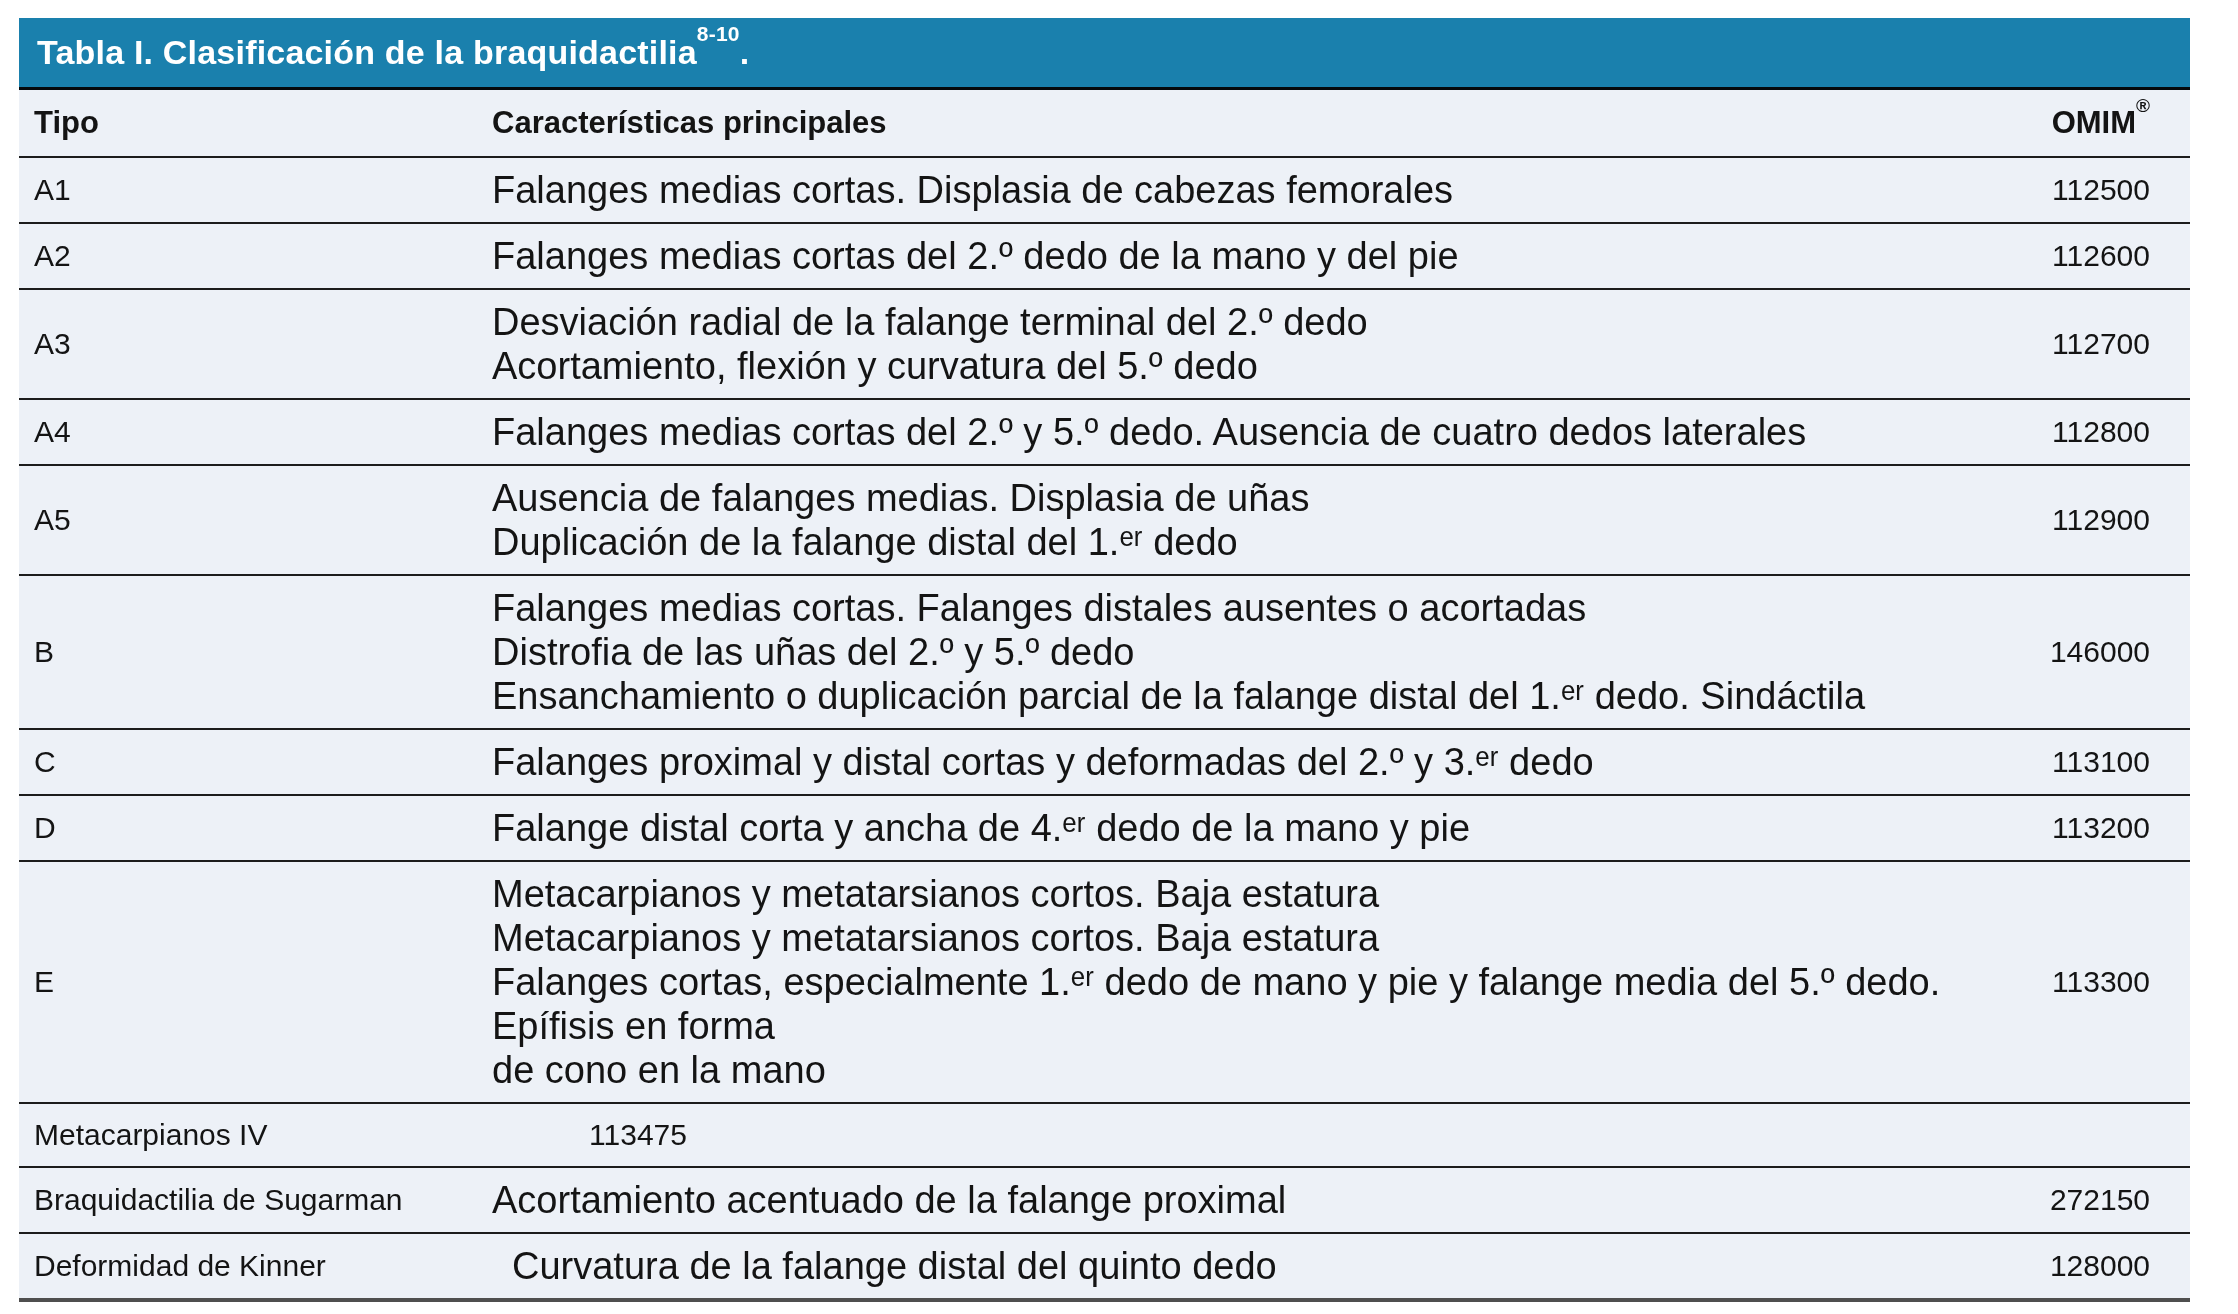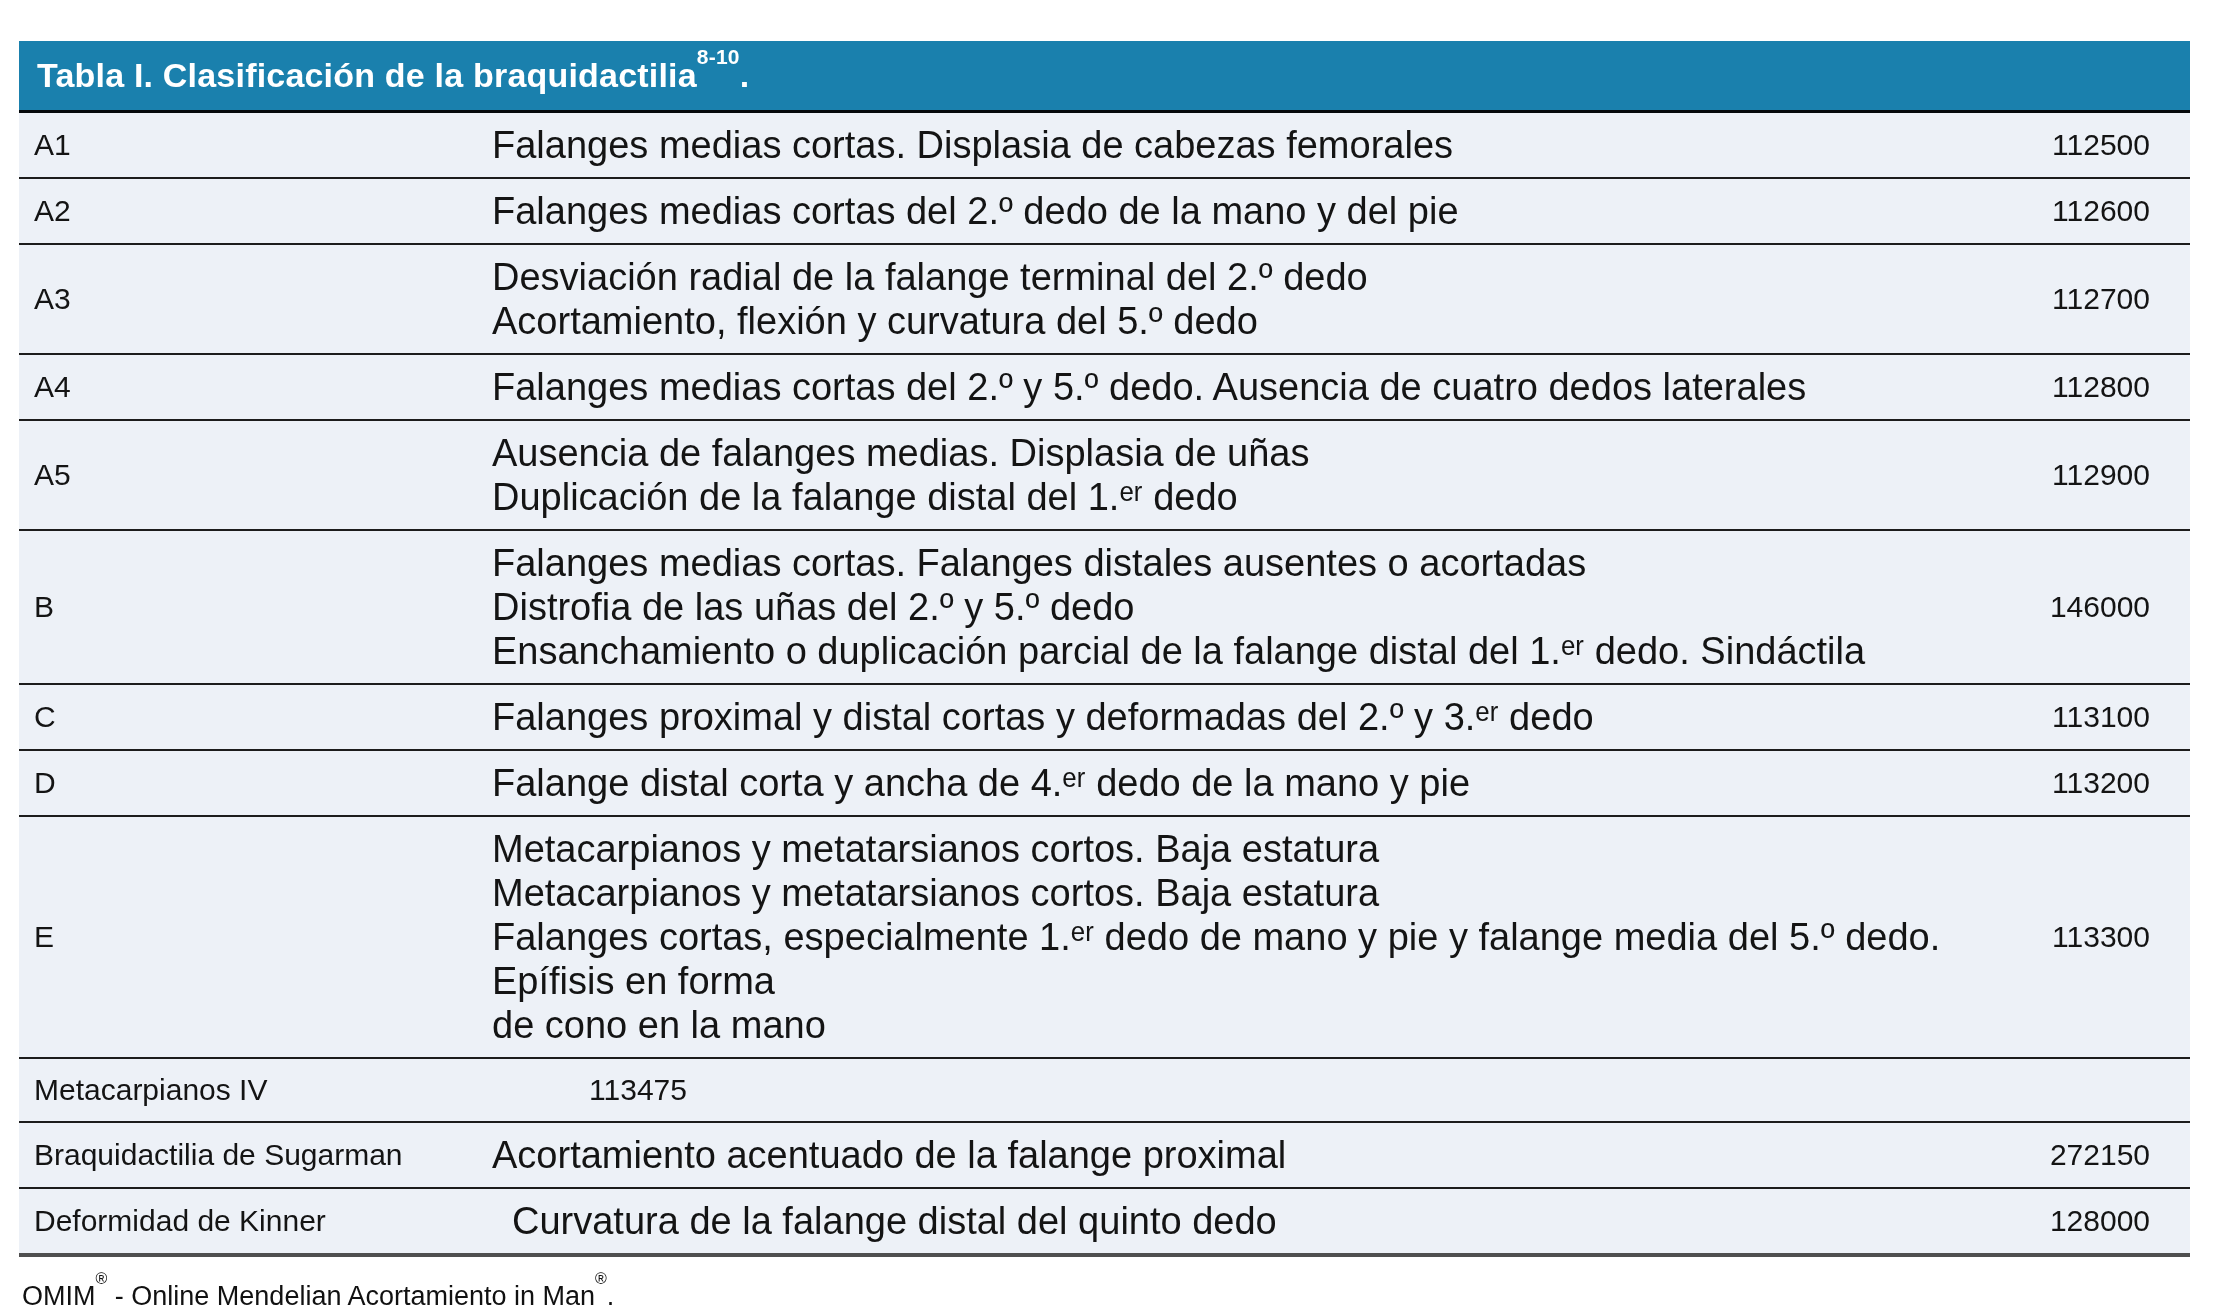--- a/index.html
+++ b/index.html
@@ -14,21 +14,20 @@
 
   .title-bar {
     background:#1a80ad;
     border-bottom:3px solid #05090c;
     min-height:72px;
     display:flex; align-items:center;
     padding:0 18px;
     color:#ffffff;
     font-size:34px; font-weight:bold;
     letter-spacing:0.2px;
-    margin-top:23px;
   }
   .title-bar sup { font-size:21px; line-height:0; position:relative; top:-11px; }
 
   .trow {
     display:flex; align-items:center;
     background:#edf1f7;
     border-bottom:2px solid #1c1c1c;
     min-height:64px;
   }
   .trow.header { min-height:68px; font-weight:bold; }
@@ -68,20 +67,25 @@
 <body>
 
 <div class="table-wrap">
 
   <div class="title-bar">
     <div>
       <span>Tabla I. Clasificación de la braquidactilia</span><sup>8-10</sup><span>.</span>
     </div>
   </div>
 
+  <div class="trow header">
+    <div class="cell-tipo">Tipo</div>
+    <div class="cell-car">Características principales</div>
+    <div class="cell-omim"><span>OMIM</span><sup>®</sup></div>
+  </div>
 
   <div class="trow">
     <div class="cell-tipo">A1</div>
     <div class="cell-car">Falanges medias cortas. Displasia de cabezas femorales</div>
     <div class="cell-omim">112500</div>
   </div>
 
   <div class="trow">
     <div class="cell-tipo">A2</div>
     <div class="cell-car">Falanges medias cortas del 2.º dedo de la mano y del pie</div>

